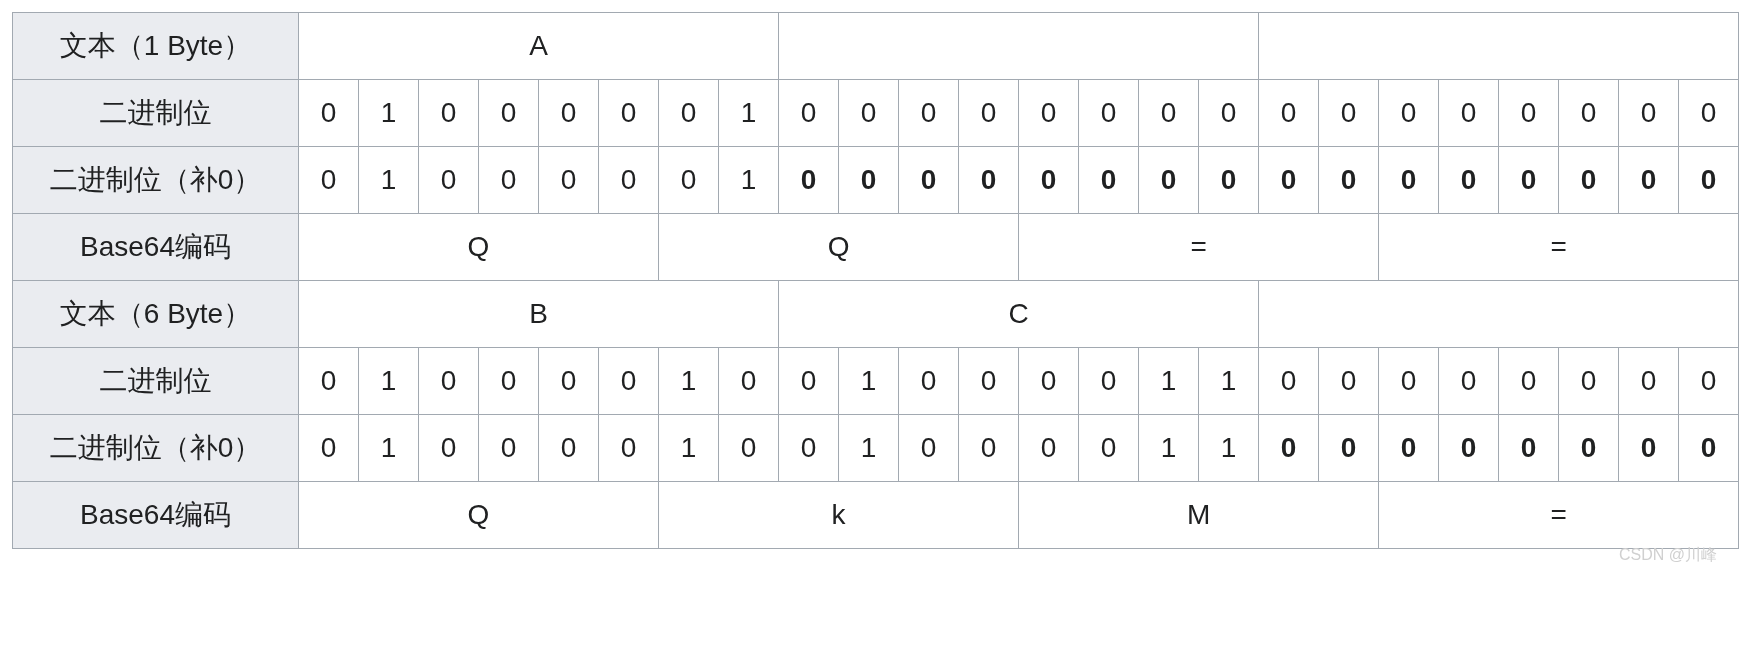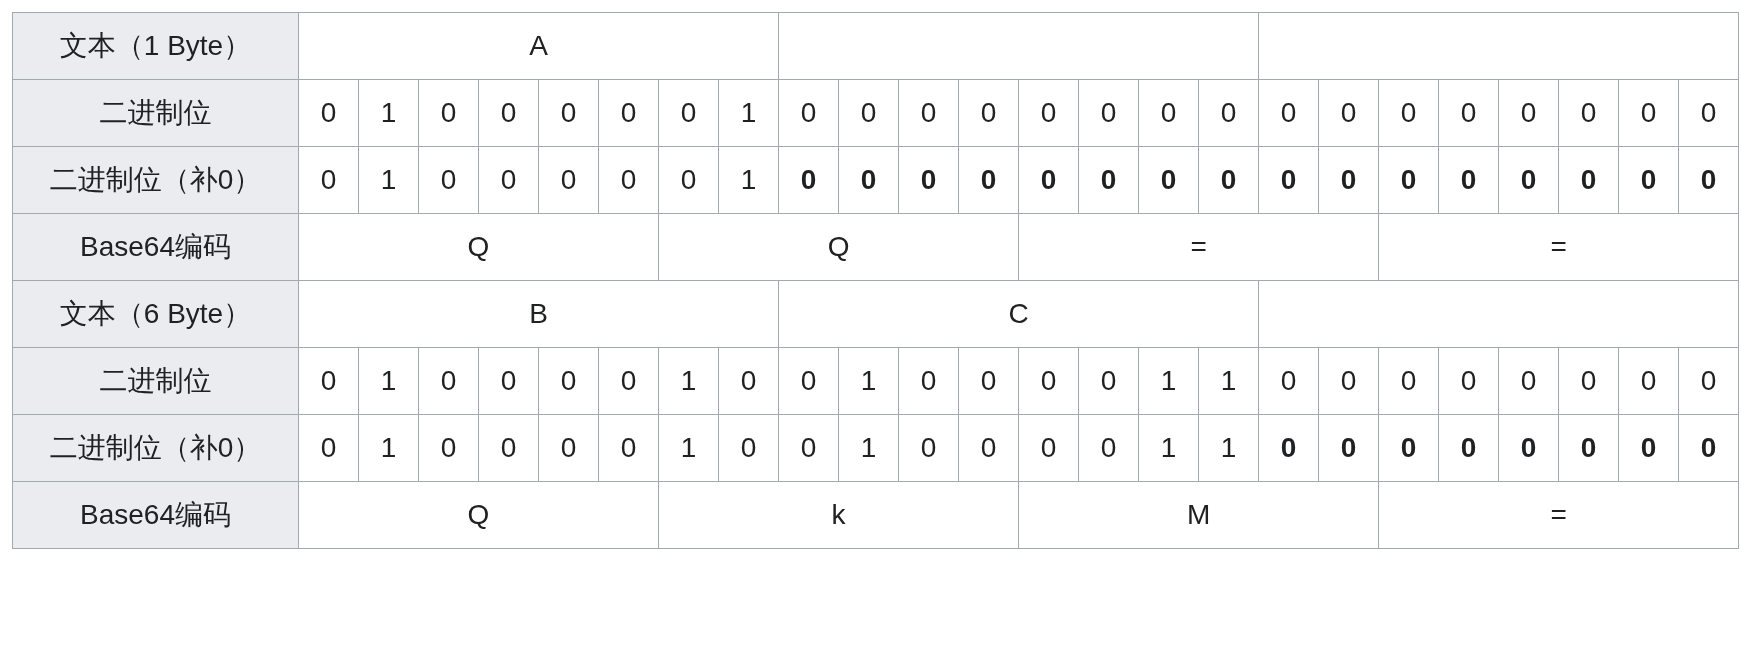--- a/index.html
+++ b/index.html
@@ -214,13 +214,14 @@
       <tr>
         <th class="row-label">Base64编码</th>
         <td colspan="6">Q</td>
         <td colspan="6">k</td>
         <td colspan="6">M</td>
         <td colspan="6">=</td>
       </tr>
 
     </tbody>
   </table>
+  <div class="watermark">CSDN @川峰</div>
 </div>
 
 </body></html>

